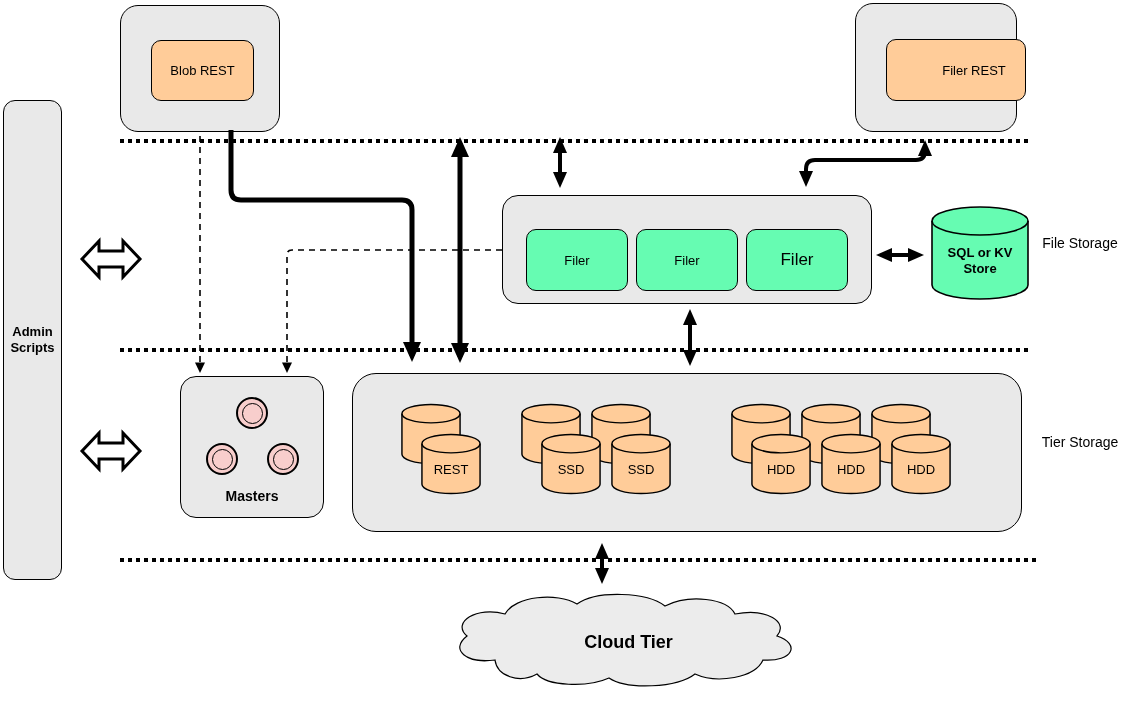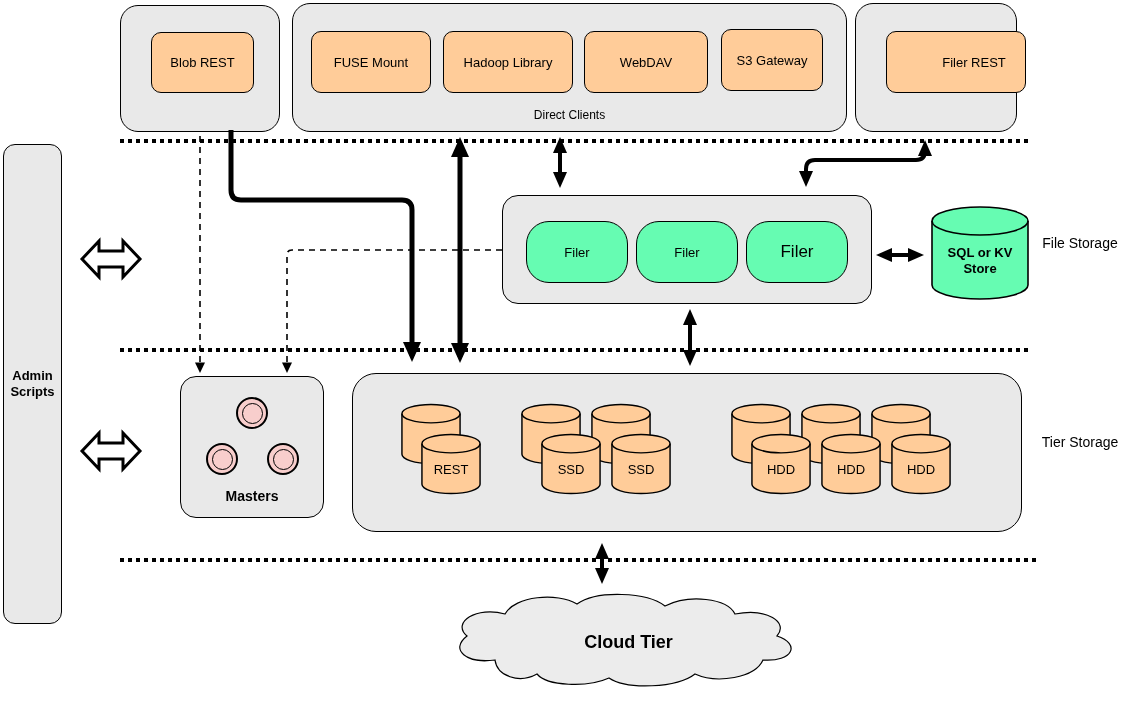--- a/index.html
+++ b/index.html
@@ -6,56 +6,49 @@
   #canvas{
     position:relative;width:1121px;height:701px;background:#ffffff;overflow:hidden;
     font-family:"Liberation Sans", sans-serif;color:#000;
   }
   .container{
     position:absolute;background:#e9e9e9;border:1px solid #000;border-radius:18px;
   }
   .node{
     position:absolute;border:1px solid #000;border-radius:10px;
     display:flex;align-items:center;justify-content:center;
-    font-size:13px;text-align:center;
+    font-size:13px;text-align:center;margin-top:8px;
   }
   .orange{background:#ffcc99;}
-  .green{background:#66fcb2;border-radius:23px;}
+  .green{background:#66fcb2;}
   .lbl{position:absolute;text-align:center;}
   .tier-label{position:absolute;width:80px;text-align:center;font-size:14px;line-height:1.35;}
   .dotline{position:absolute;height:4px;background:repeating-linear-gradient(to right,#000 0 4px,transparent 4px 8px);}
   .cyl{position:absolute;}
   .cyl svg{display:block;}
   .cyl .cyl-label{position:absolute;left:0;top:29px;width:100%;text-align:center;font-size:13px;}
   .circle-outer{position:absolute;width:28px;height:28px;border-radius:50%;
     background:#f8cecc;border:2px solid #000;display:flex;align-items:center;justify-content:center;}
   .circle-inner{width:19px;height:19px;border-radius:50%;background:#f8cecc;border:1.5px solid #000;}
   #overlay{position:absolute;left:0;top:0;z-index:6;pointer-events:none;}
   .abs{position:absolute;}
 </style>
 </head>
 <body>
 
 <div id="canvas">
 
-  <div class="container" style="left:3px;top:100px;width:57px;height:478px;border-radius:12px;display:flex;align-items:center;justify-content:center;margin-top:44px;">
+  <div class="container" style="left:3px;top:100px;width:57px;height:478px;border-radius:12px;display:flex;align-items:center;justify-content:center;">
     <div style="font-weight:bold;font-size:13px;text-align:center;line-height:1.25;">Admin Scripts</div>
   </div>
 
   <div class="container" style="left:120px;top:5px;width:158px;height:125px;">
     <div class="node orange" style="left:30px;top:26px;width:101px;height:59px;">Blob REST</div>
   </div>
 
-  <div class="container" style="left:292px;top:3px;width:553px;height:127px;">
-    <div class="node orange" style="left:18px;top:27px;width:118px;height:60px;">FUSE Mount</div>
-    <div class="node orange" style="left:150px;top:27px;width:128px;height:60px;">Hadoop Library</div>
-    <div class="node orange" style="left:291px;top:27px;width:122px;height:60px;">WebDAV</div>
-    <div class="node orange" style="left:428px;top:25px;width:100px;height:60px;">S3 Gateway</div>
-    <div class="lbl" style="left:0;right:0;bottom:9px;font-size:12px;">Direct Clients</div>
-  </div>
 
   <div class="container" style="left:855px;top:3px;width:160px;height:127px;">
     <div class="node orange" style="left:30px;top:27px;width:102px;height:60px;padding-left:36px;">Filer REST</div>
   </div>
 
   <div class="dotline" style="left:120px;top:139px;width:910px;"></div>
   <div class="dotline" style="left:120px;top:348px;width:910px;"></div>
   <div class="dotline" style="left:120px;top:558px;width:920px;"></div>
 
   <div class="container" style="left:502px;top:195px;width:368px;height:107px;border-radius:16px;">

